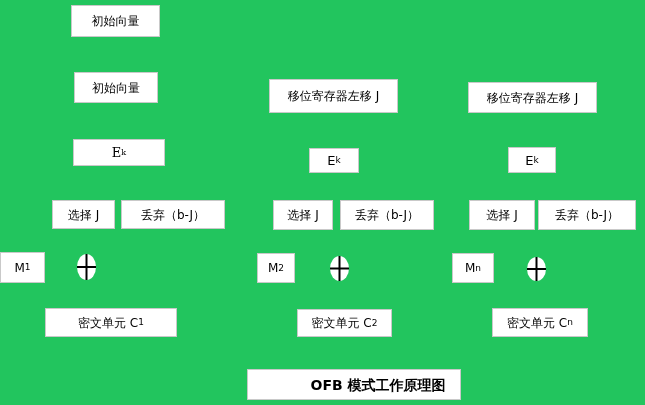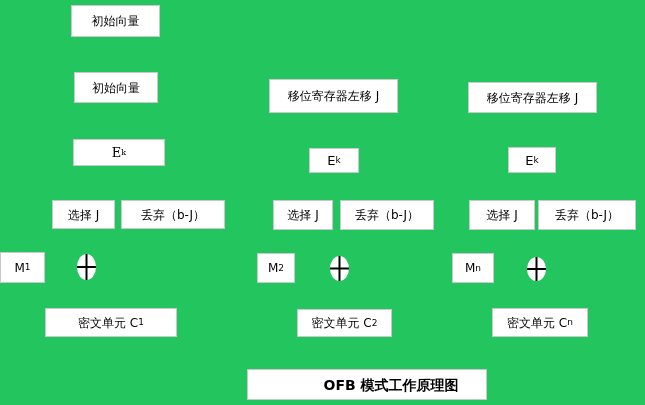--- a/index.html
+++ b/index.html
@@ -53,21 +53,21 @@
   .sh3  { left: 468px; top: 82px;  width: 129px; height: 31px; }
   .e3   { left: 508px; top: 147px; width: 48px;  height: 26px; }
   .sel3 { left: 469px; top: 200px; width: 66px;  height: 30px; }
   .dis3 { left: 538px; top: 200px; width: 98px;  height: 30px; }
   .mn   { left: 452px; top: 253px; width: 42px;  height: 30px; }
   .x3   { left: 527px; top: 257px; }
   .cn   { left: 492px; top: 308px; width: 96px;  height: 29px; }
 
   
   .title {
-    left: 247px; top: 369px; width: 240px; height: 31px;
+    left: 247px; top: 369px; width: 214px; height: 31px;
     font-weight: bold; font-size: 14px; padding-left: 48px;
   }
 </style>
 </head>
 <body>
 
 <div class="stage">
 
   <div class="box iv1">初始向量</div>
   <div class="box sh1">初始向量</div>

